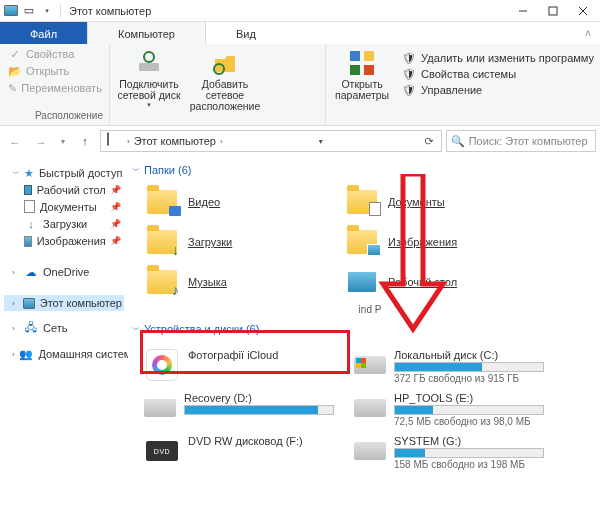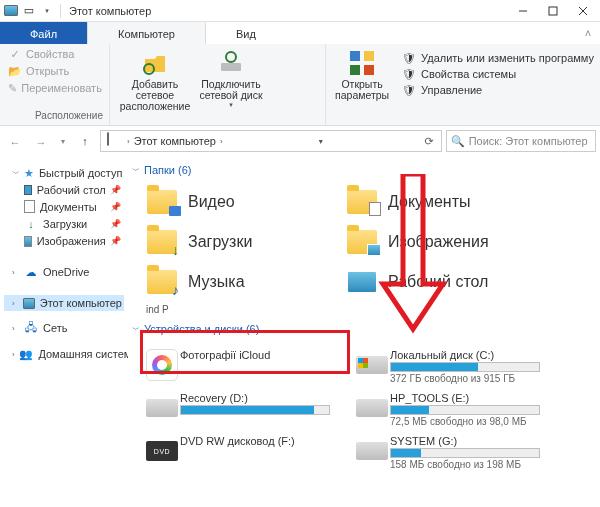--- a/index.html
+++ b/index.html
@@ -58,25 +58,25 @@
   .navitem.selected { background:#cde8ff; }
   .navitem.sub { padding-left: 20px; }
   .navitem .pin { margin-left:auto; color:#888; font-size:9px; }
 
   .content { flex:1; padding:6px 6px 6px 0; overflow:hidden; position:relative; }
   .section-hdr { color:#1a5fb4; font-size:11px; display:flex; align-items:center; gap:4px; padding:2px 0 6px 4px; }
   .section-hdr .car { font-size:8px; }
   .folders { display:flex; flex-wrap:wrap; }
   .folder { width:200px; display:flex; align-items:center; gap:8px; padding:4px 4px 4px 16px; }
   .folder .fi { width:36px; height:32px; display:flex; align-items:center; justify-content:center; }
-  .folder .fn { font-size:16px; }
-  .truncatedLabel { font-size:10px; color:#555; padding-left:18px; margin-top:2px; }
+  .folder .fn { font-size:11px;text-decoration:underline; }
+  .truncatedLabel { font-size:10px; color:#555; padding-left:18px; margin-top:2px;text-align:center; }
 
   .drives { display:flex; flex-wrap:wrap; padding-top:4px; }
-  .drive { width:210px; display:flex; padding:4px 4px 4px 16px; }
+  .drive { width:210px; display:flex; gap:8px; padding:4px 4px 4px 16px; }
   .drive .di { width:36px; height:32px; display:flex; align-items:center; justify-content:center; }
   .drive .dinfo { display:flex; flex-direction:column; gap:1px; }
   .drive .dn { font-size:11px; white-space:nowrap; }
   .drive .bar { width:150px; height:10px; border:1px solid #bfbfbf; background:#eee; position:relative; }
   .drive .bar .fill { position:absolute; left:0; top:0; bottom:0; background:#26a0da; }
   .drive .ds { font-size:10px; color:#666; white-space:nowrap; }
 
   .icloud-box { border:3px solid #e01b24; position:absolute; }
   .arrow-overlay { position:absolute; }
 
@@ -162,38 +162,38 @@
         </div>
       <div class="smallbtn disabled">
           <span class="sm-ico" style="color:#aaa">✎</span>
           <span>Переименовать</span>
         </div>
     </div>
     <div class="label">Расположение</div>
   </div>
   <div class="group" style="width:218px">
     <div class="bigbtns">
+      <div class="bigbtn">
+        <span class="bi">
+            <svg width="28" height="28" viewBox="0 0 28 28">
+              <rect x="4" y="14" width="20" height="8" fill="#bdbdbd" rx="1"></rect>
+              <circle cx="14" cy="8" r="5" fill="none" stroke="#2e7d32" stroke-width="2"></circle>
+            </svg>
+          </span>
+        <span class="bl">Подключить сетевой диск</span>
+          <span class="ar">▾</span>
+      </div>
       <div class="bigbtn" style="width:78px">
         <span class="bi">
             <svg width="28" height="28" viewBox="0 0 28 28">
               <path d="M4 10h10l2-3h8v16H4z" fill="#f5c542"></path>
               <circle cx="8" cy="20" r="5" fill="none" stroke="#2e7d32" stroke-width="2"></circle>
             </svg>
           </span>
         <span class="bl">Добавить сетевое расположение</span>
-      </div>
-      <div class="bigbtn">
-        <span class="bi">
-            <svg width="28" height="28" viewBox="0 0 28 28">
-              <rect x="4" y="14" width="20" height="8" fill="#bdbdbd" rx="1"></rect>
-              <circle cx="14" cy="8" r="5" fill="none" stroke="#2e7d32" stroke-width="2"></circle>
-            </svg>
-          </span>
-        <span class="bl">Подключить сетевой диск</span>
-          <span class="ar">▾</span>
       </div>
     </div>
     <div class="label">&nbsp;</div>
   </div>
   <div class="group" style="flex:1; border-right:none">
     <div style="display:flex; gap:6px">
       <div class="bigbtn" style="width:60px">
         <span class="bi">
             <svg width="30" height="30" viewBox="0 0 30 30">
               <rect x="3" y="3" width="10" height="10" fill="#3a7dc9"></rect>

